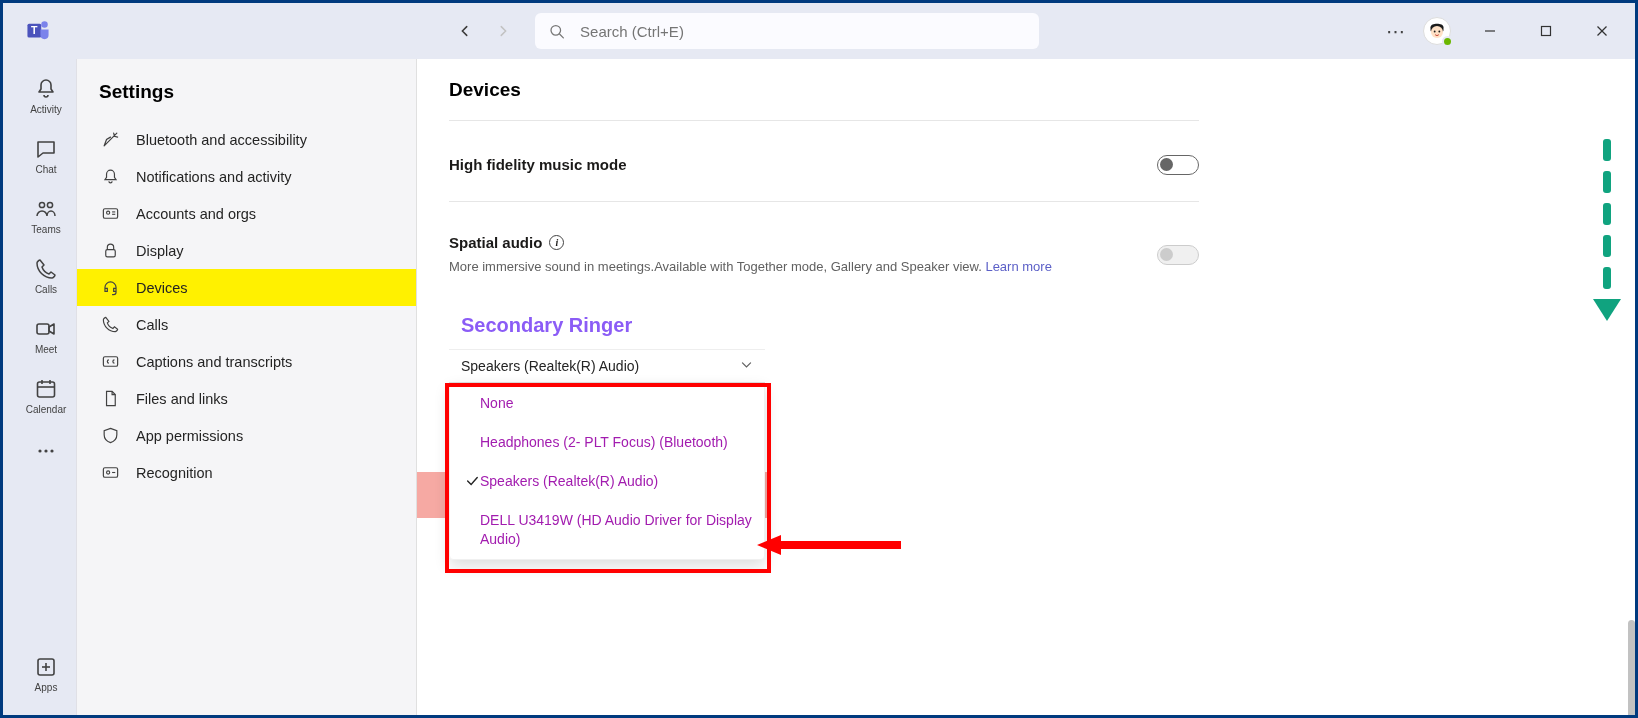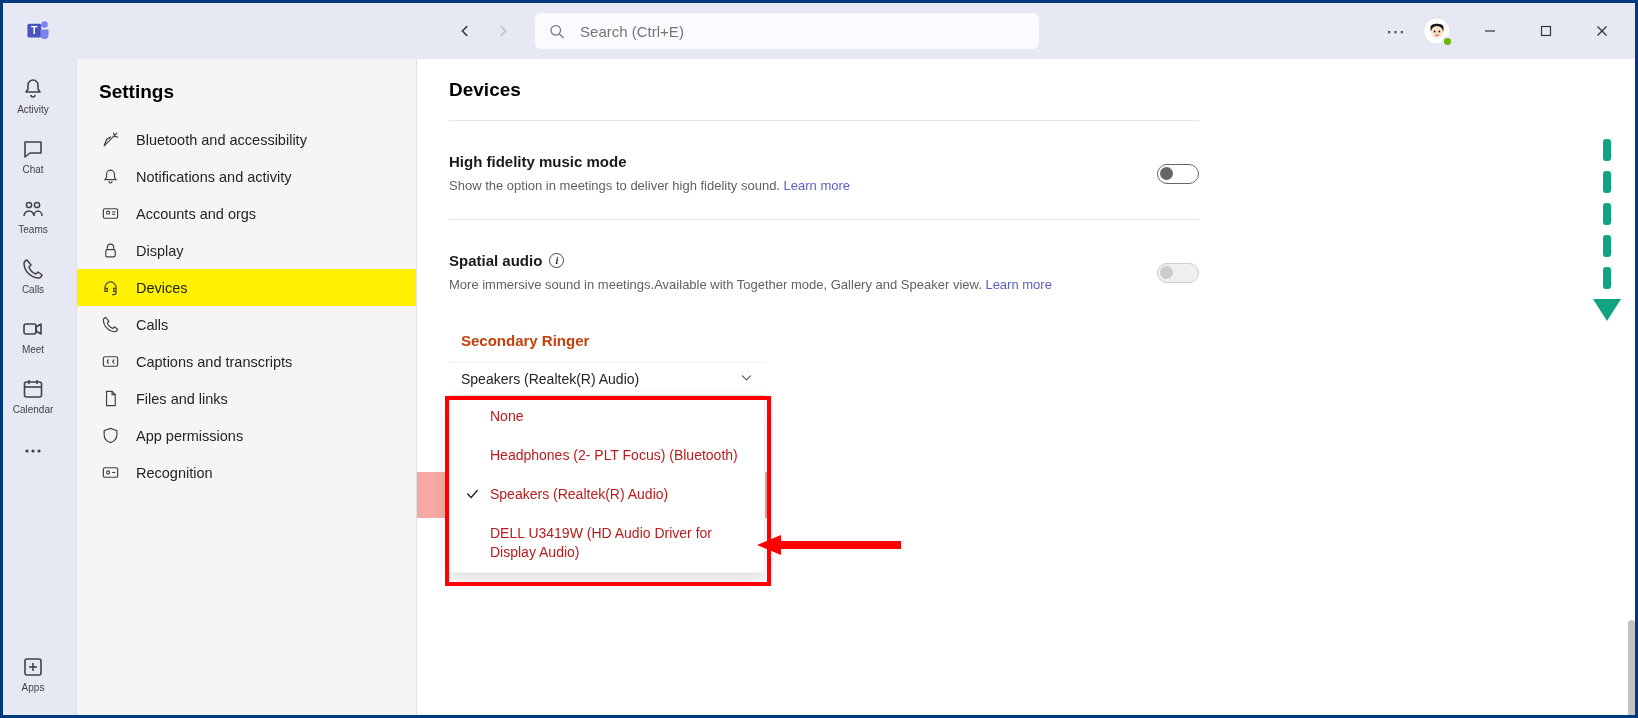--- a/index.html
+++ b/index.html
@@ -16,21 +16,21 @@
   .searchbox input { border:none; outline:none; background:transparent; font-size:15px; color:#424242; width:100%; }
   .titlebar-right { position:absolute; right:10px; top:0; height:56px; display:flex; align-items:center; gap:10px; }
   .winbtn { width:46px; height:32px; display:flex; align-items:center; justify-content:center; color:#424242; cursor:pointer;}
   .avatar-wrap { position:relative; width:28px; height:28px; margin-right:6px;}
   .avatar-img { width:28px; height:28px; border-radius:50%; background:#fff; border:1px solid #ddd; display:flex; align-items:center; justify-content:center;}
   .avatar-status { position:absolute; right:-2px; bottom:-2px; width:11px; height:11px; border-radius:50%; background:#6bb700; border:2px solid #e6e9f3;}
   .ellipsis { font-size:19px; color:#424242; padding:0 8px; cursor:pointer;}
 
   
   .body { flex:1; display:flex; min-height:0; }
-  .apprail { width:74px; background:#e6e9f3; display:flex; flex-direction:column; align-items:flex-start; padding-top:12px; gap:10px; border-right:1px solid #e0e0e6;}
+  .apprail { width:74px; background:#e6e9f3; display:flex; flex-direction:column; align-items:flex-end; padding-top:12px; gap:10px; border-right:1px solid #e0e0e6;}
   .railitem { width:60px; display:flex; flex-direction:column; align-items:center; gap:3px; padding:6px 0; color:#424242; cursor:pointer;}
   .railitem svg { width:24px; height:24px; }
   .railitem .lbl { font-size:10px; text-align:center; }
   .railmore { margin-top:2px;}
   .railapps { margin-top:auto; margin-bottom:16px;}
 
   .sidebar { width:340px; background:#f5f5f7; border-right:1px solid #e0e0e0; display:flex; flex-direction:column; }
   .sidebar h1 { font-size:19px; font-weight:700; margin:0; padding:22px 0 18px 22px; }
   .side-scroll{ overflow:auto;}
   .sideitem { display:flex; align-items:center; gap:16px; padding:9px 0 9px 24px; font-size:14.5px; color:#242424; cursor:pointer;}
@@ -46,30 +46,30 @@
   .setting-text { flex:1;}
   .setting-title { font-size:15px; font-weight:600; color:#1b1a19; display:flex; align-items:center; gap:7px;}
   .setting-desc { font-size:13px; color:#616161; margin-top:8px;}
   .setting-desc a { color:#5b5fc7; text-decoration:none; cursor:pointer;}
   .toggle { width:42px; height:20px; border-radius:12px; position:relative; margin-top:2px;}
   .toggle.off { border:1.5px solid #666; background:#fff;}
   .toggle.off .knob { position:absolute; left:2px; top:2px; width:13px; height:13px; border-radius:50%; background:#666;}
   .toggle.disabled { background:#f0f0f0; border:1.5px solid #ccc;}
   .toggle.disabled .knob { position:absolute; left:2px; top:2px; width:13px; height:13px; border-radius:50%; background:#ccc;}
 
-  .sec-label { font-size:15px; font-weight:700; color:#c2410c; }
+  .sec-label { font-size:20px; font-weight:700; color:#8b5cf6; }
   .sec-highlight { position:absolute; left:0; top:352px; width:352px; height:46px; background:#f6a9a3; z-index:0;}
   .sec-label-wrap { position:relative; padding:14px 0 12px 12px; width:340px;}
 
   .dropdown { width:316px; height:34px; border:1px solid #e0e0e0; border-left:none; border-right:none; border-top:1px solid #eee;  display:flex; align-items:center; padding:0 12px; font-size:14px; color:#242424; cursor:pointer; position:relative; background:#fff;}
   .dropdown .chev { margin-left:auto;}
   .dropdown-box-outline { position:absolute; border:4px solid #ff0000; pointer-events:none;}
   .select-wrap { width:316px; position:relative;}
   .menu { width:316px; background:#fff; box-shadow:0 6px 16px rgba(0,0,0,0.14); border-radius:4px; overflow:hidden; border:1px solid #f0f0f0;}
-  .menuitem { display:flex; align-items:flex-start; gap:10px; padding:10px 12px 10px 14px; font-size:14px; color:#b91c1c; cursor:pointer;}
+  .menuitem { display:flex; align-items:flex-start; gap:0; padding:10px 12px 10px 14px; font-size:14px; color:#a21caf; cursor:pointer;}
   .menuitem .chk { width:16px; display:flex; justify-content:center; padding-top:2px;}
   .menuitem .txt { flex:1; line-height:19px;}
 
   
   .arrow-ann { position:absolute; top:413px; left:772px; width:144px; height:24px; pointer-events:none;}
   
   .green-arrow { position:absolute; right:14px; top:80px; width:28px; height:190px; pointer-events:none;}
   .dash { width:8px; height:22px; background:#10a37f; border-radius:3px; margin:0 auto 10px auto;}
   .tri { width:0; height:0; border-left:14px solid transparent; border-right:14px solid transparent; border-top:22px solid #10a37f; margin:0 auto;}
   
@@ -283,23 +283,20 @@
 
     <div class="main">
       <div class="main-header">
         <div class="main-title">Devices</div>
       </div>
       <div class="main-body" style="position:relative;">
         <div class="thin-divider"></div>
         <div class="setting-row">
           <div class="setting-text">
             <div class="setting-title">High fidelity music mode</div>
-            <div class="setting-desc">
-              <span>Show the option in meetings to deliver high fidelity sound. </span><a>Learn more</a>
-            </div>
           </div>
           <div class="toggle off">
               <div class="knob"></div>
             </div>
         </div>
 
         <div class="thin-divider"></div>
 
         <div class="setting-row">
           <div class="setting-text">

